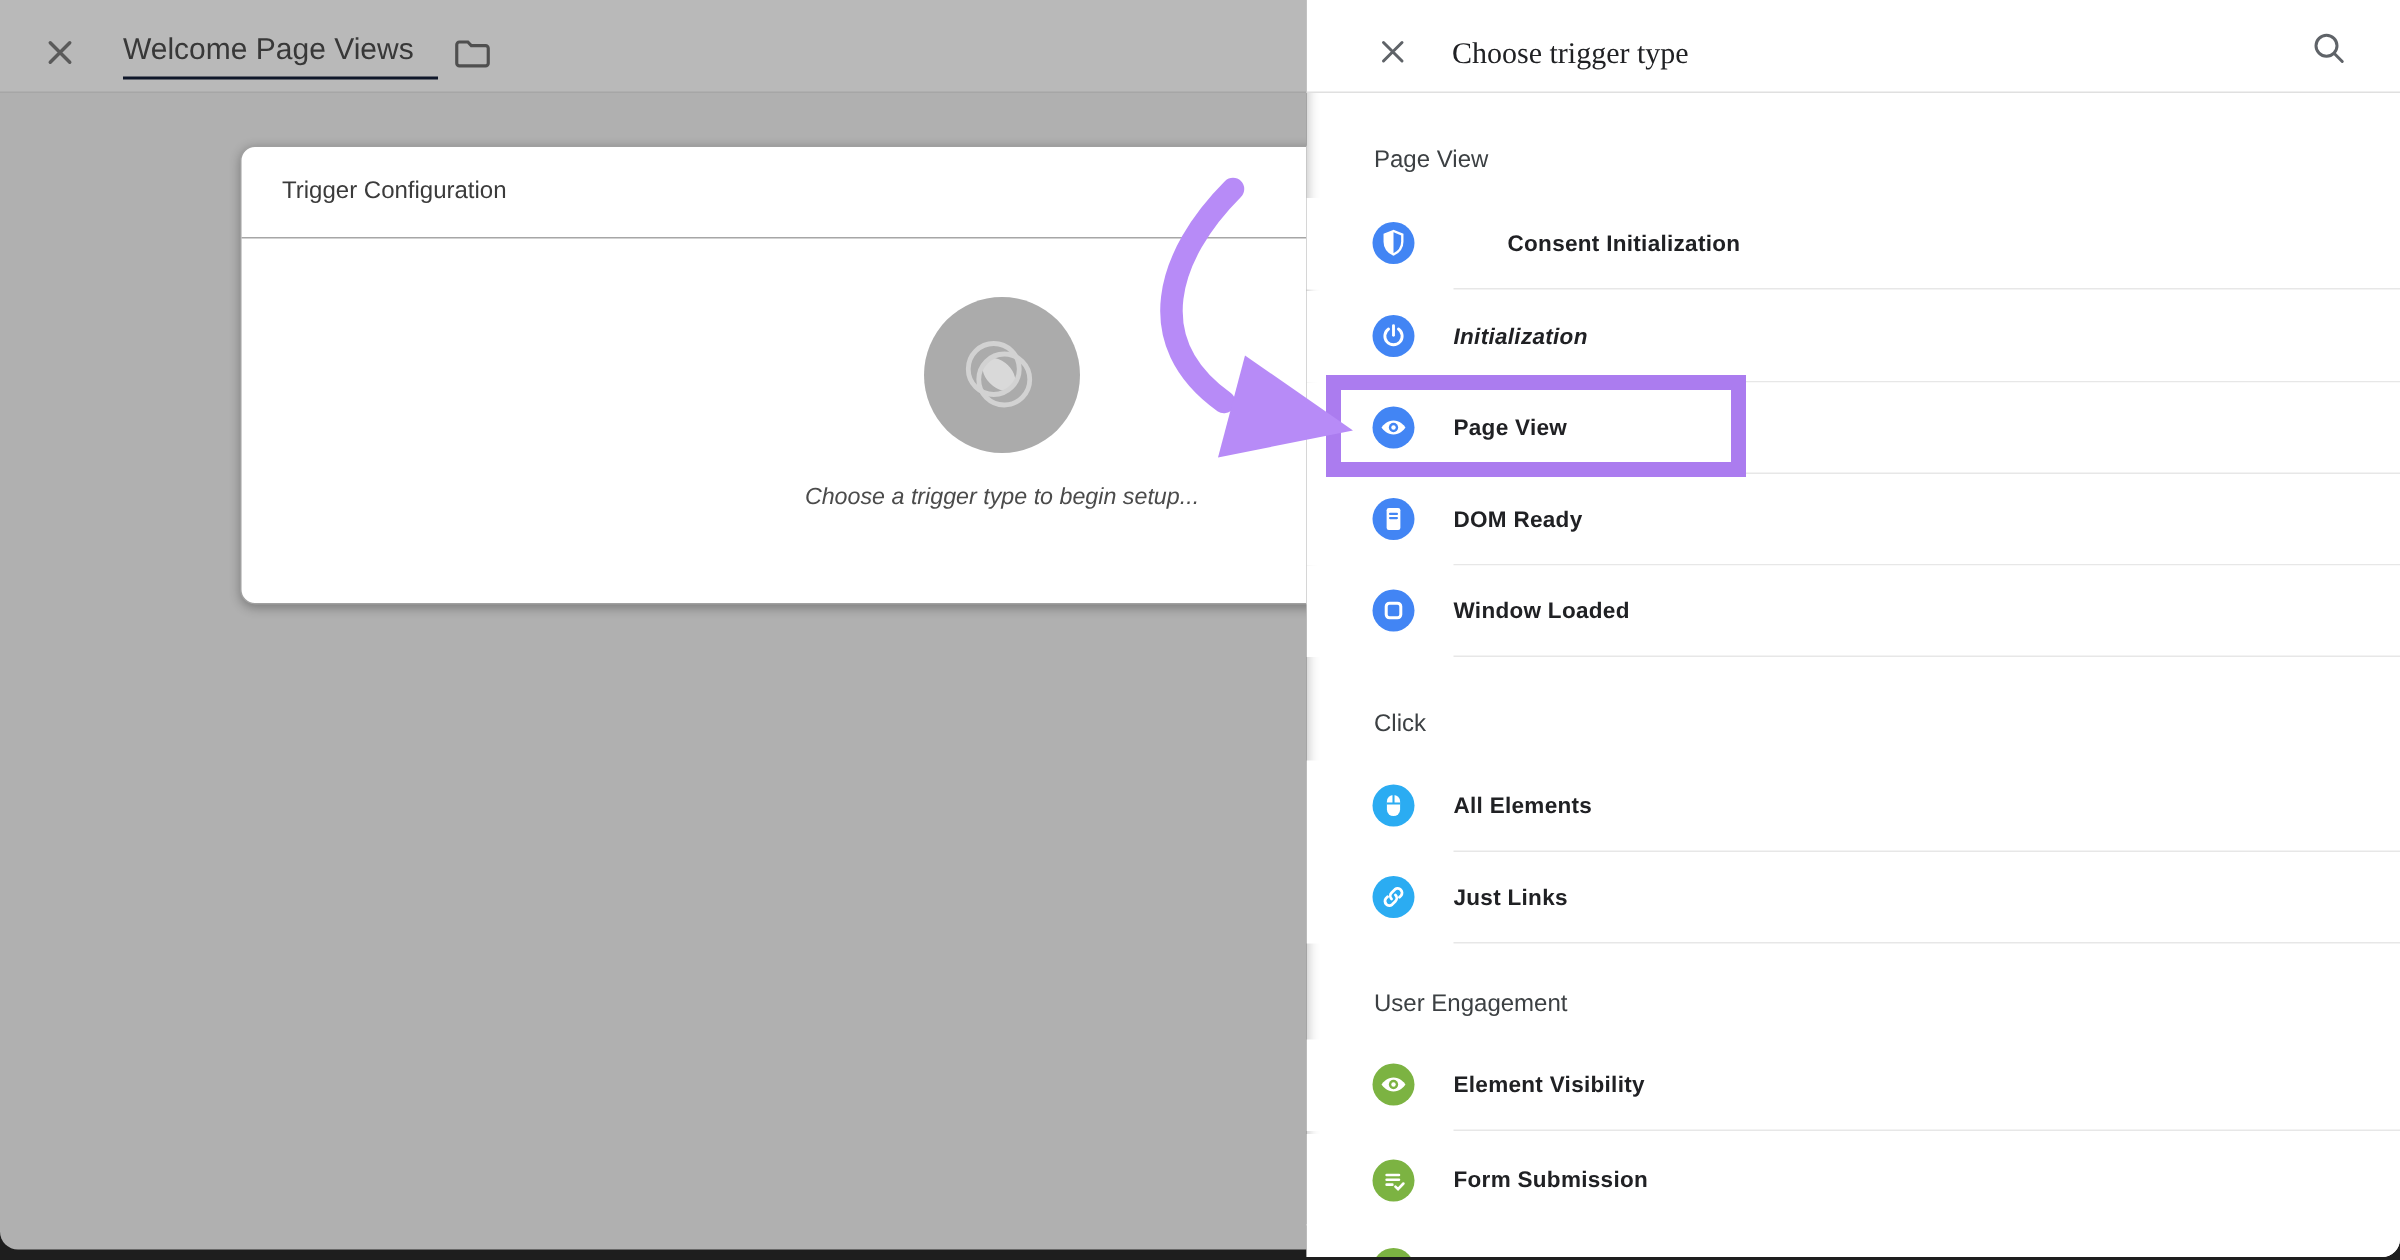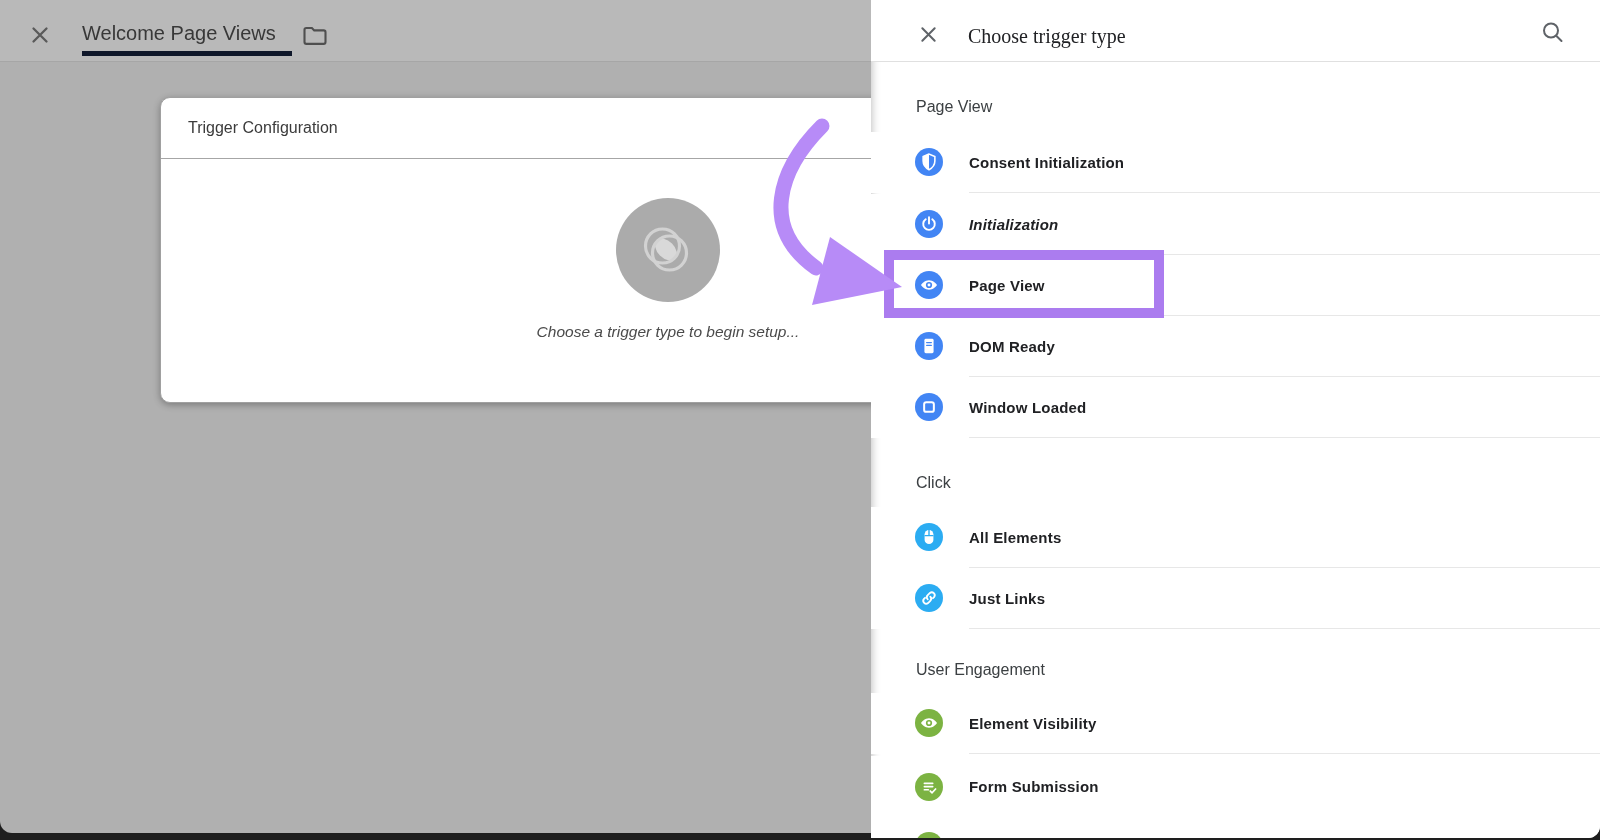--- a/index.html
+++ b/index.html
@@ -16,21 +16,21 @@
   }
   .topbar {
     position:absolute; left:0; top:0; width:100%; height:62px;
     background:#b9b9b9; border-bottom:1px solid rgba(0,0,0,0.10);
     display:flex; align-items:center;
   }
   .icon-btn { background:none; border:none; cursor:pointer; display:flex; align-items:center; justify-content:center; }
   .topbar-close { position:absolute; left:28px; top:24px; width:24px; height:24px; }
   .trigger-name {
     position:absolute; left:82px; top:22px; font-size:20px; color:#383838;
-    width:210px; padding-bottom:6px; border-bottom:5px solid #0f172a;
+    width:210px; padding-bottom:6px; border-bottom:2px solid #0f172a;
     white-space:nowrap;
   }
   .folder-btn { position:absolute; left:302px; top:24px; width:26px; height:24px; }
   
   .card {
     position:absolute; left:160px; top:97px; width:1014px; height:306px;
     background:#ffffff; border:1px solid #a0a0a0; border-radius:10px;
     box-shadow:0 2px 7px rgba(0,0,0,0.30);
   }
   .card-header {
@@ -132,21 +132,21 @@
     </button>
     <div class="panel-title">Choose trigger type</div>
     <button class="icon-btn panel-search" aria-label="search">
       <svg width="26" height="26" viewBox="0 0 26 26">
           <circle cx="11" cy="10.5" r="7" fill="none" stroke="#5f6368" stroke-width="2"></circle>
           <path d="M16.2 15.7 L21.5 21" stroke="#5f6368" stroke-width="2" stroke-linecap="round"></path>
         </svg>
     </button>
     <div id="panel-list">
         <div class="section-title" style="top: 95px;">Page View</div>
-        <div class="trigger-row" style="top: 131.5px;">
+        <div class="trigger-row" style="top: 131.5px; gap: 36px;">
           <span class="row-icon" style="background: rgb(66, 133, 244);">
             <svg viewBox="0 0 24 24">
               <path d="M12 3.3 5.6 5.9 V11 c0 4.3 2.7 7.5 6.4 9.4 3.7-1.9 6.4-5.1 6.4-9.4 V5.9 Z" fill="none" stroke="#fff" stroke-width="1.7"></path>
               <path d="M12 3.3 5.6 5.9 V11 c0 4.3 2.7 7.5 6.4 9.4 Z" fill="#fff"></path>
             </svg>
           </span>
           <span class="row-label">Consent Initialization</span>
         </div>
         <div class="trigger-row" style="top: 193.5px; font-style: italic;">
           <span class="row-icon" style="background: rgb(66, 133, 244);">

